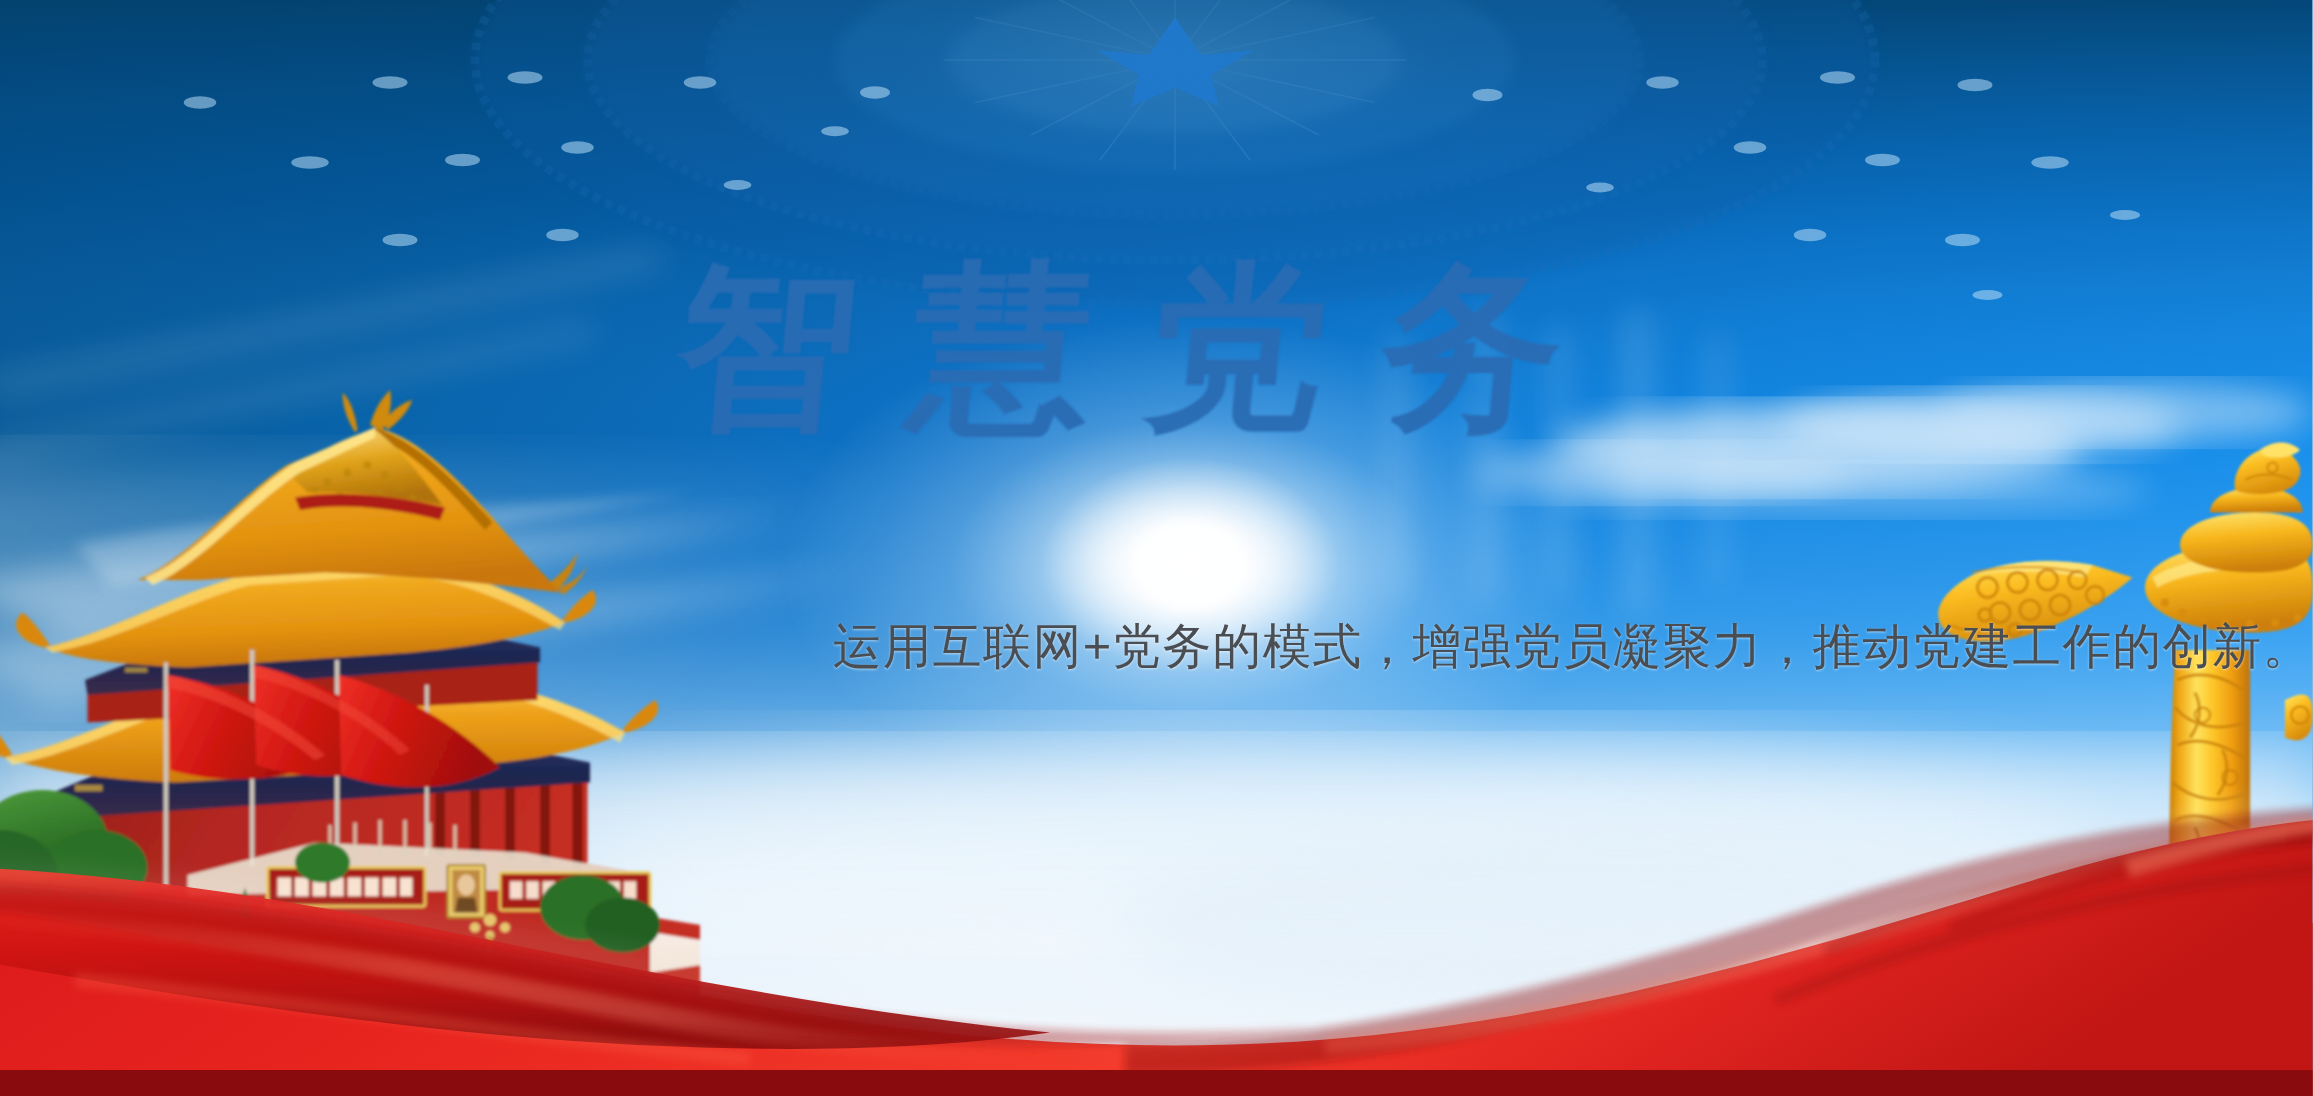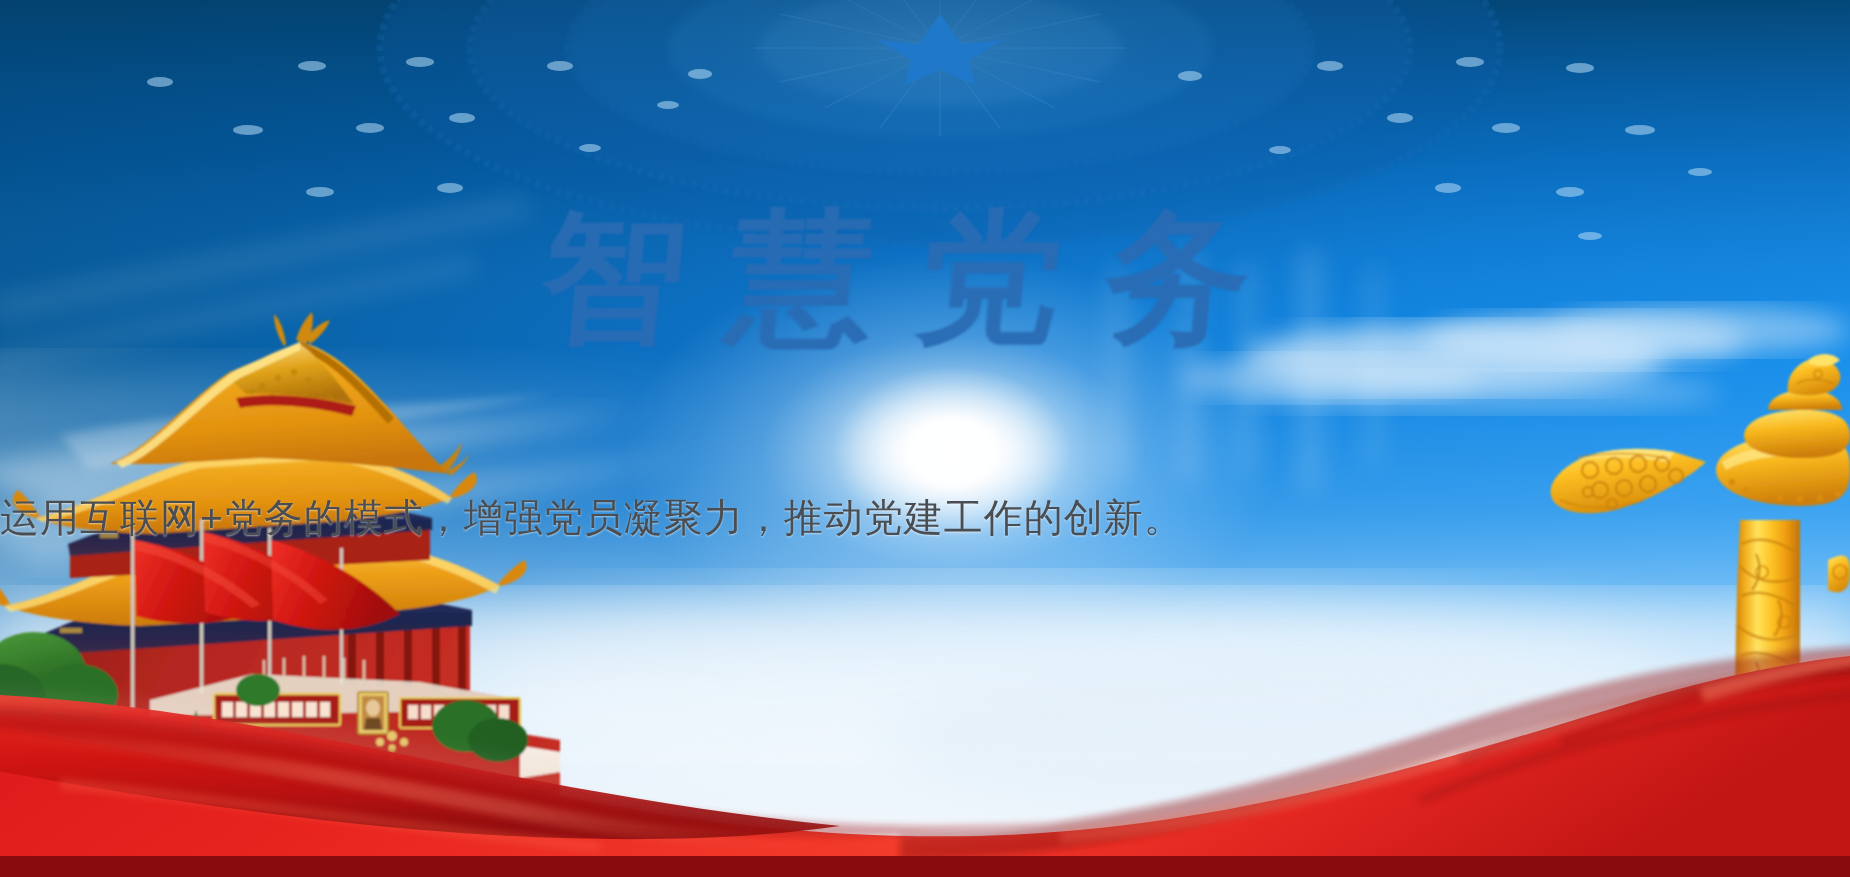--- a/index.html
+++ b/index.html
@@ -5,21 +5,21 @@
 <style>
   html,body{margin:0;padding:0;background:#fff;}
   body{font-family:"Liberation Sans","DejaVu Sans",sans-serif;}
   #stage{
     position:relative;
     width:1850px;height:877px;
     overflow:hidden;
     background:#0b5ca8;
   }
   #stage svg.layer{position:absolute;left:0;top:0;width:1850px;height:877px;display:block;}
-  .txtblock{position:absolute;left:0;width:1850px;text-align:left;}
+  .txtblock{position:absolute;left:0;width:1850px;text-align:right;}
   #hero-title{
     top:198px;
     height:170px;
     pointer-events:none;
   }
   #hero-title svg{display:block;margin:0 auto;}
   #hero-subtitle{
     top:498px;
     font-size:39px;
     line-height:1.0;

